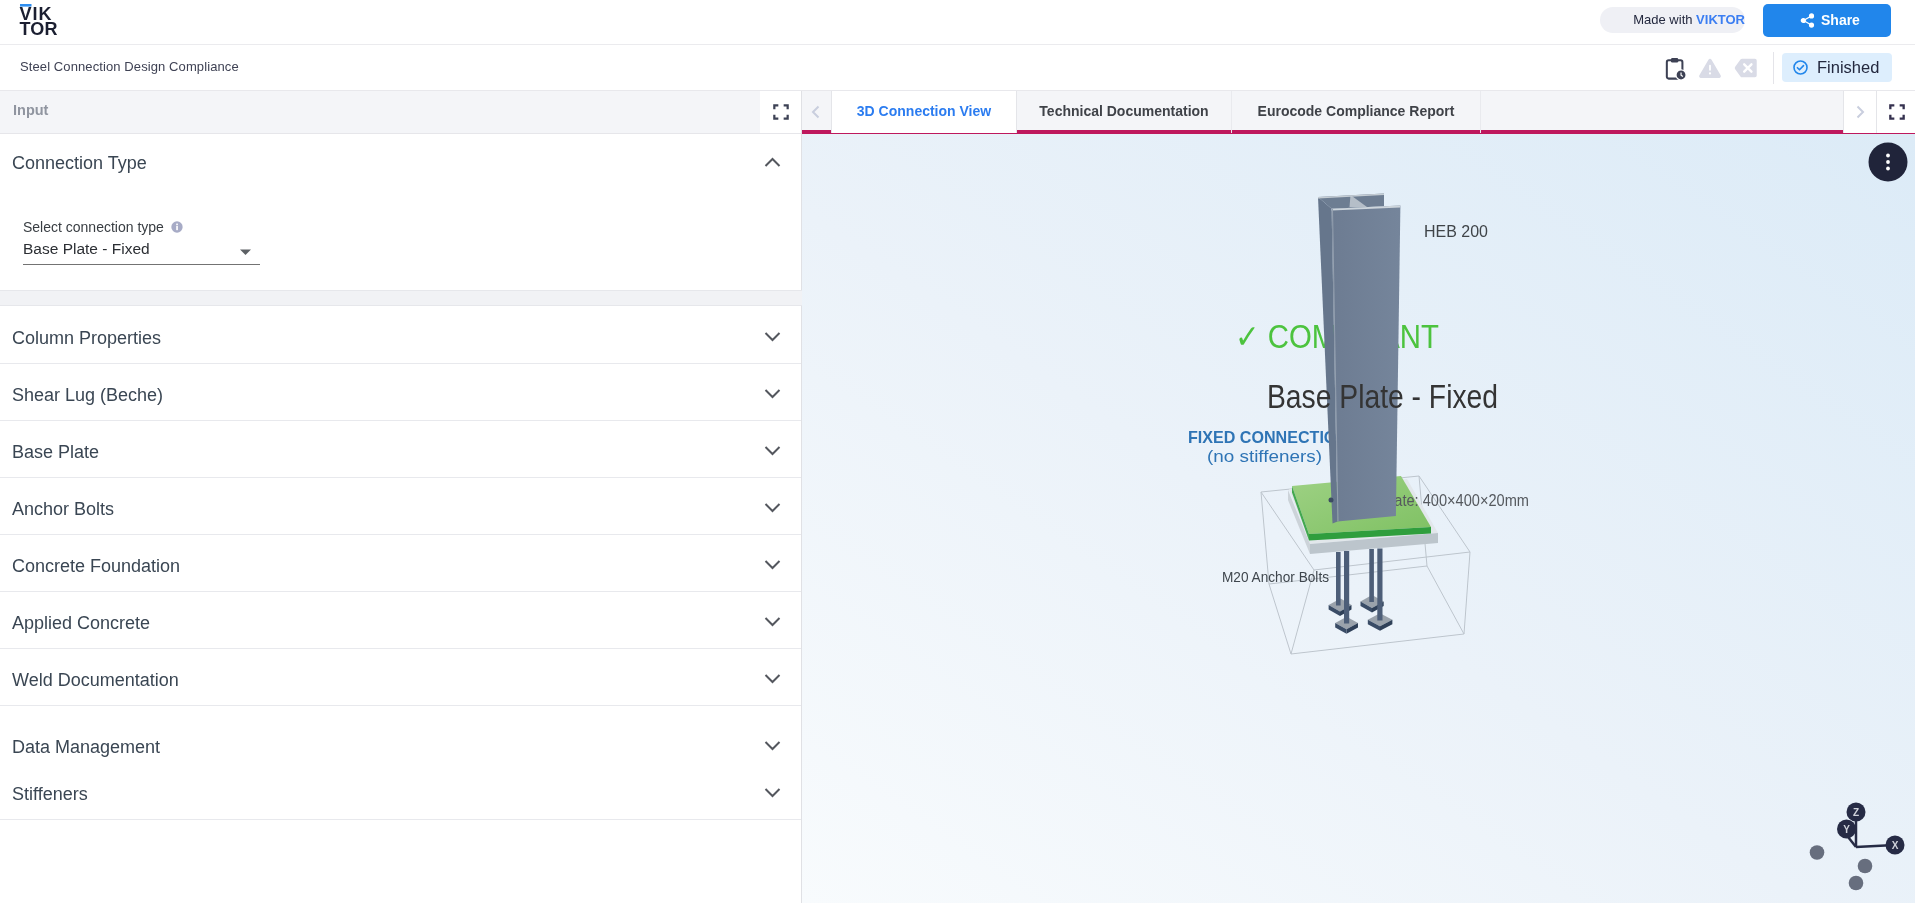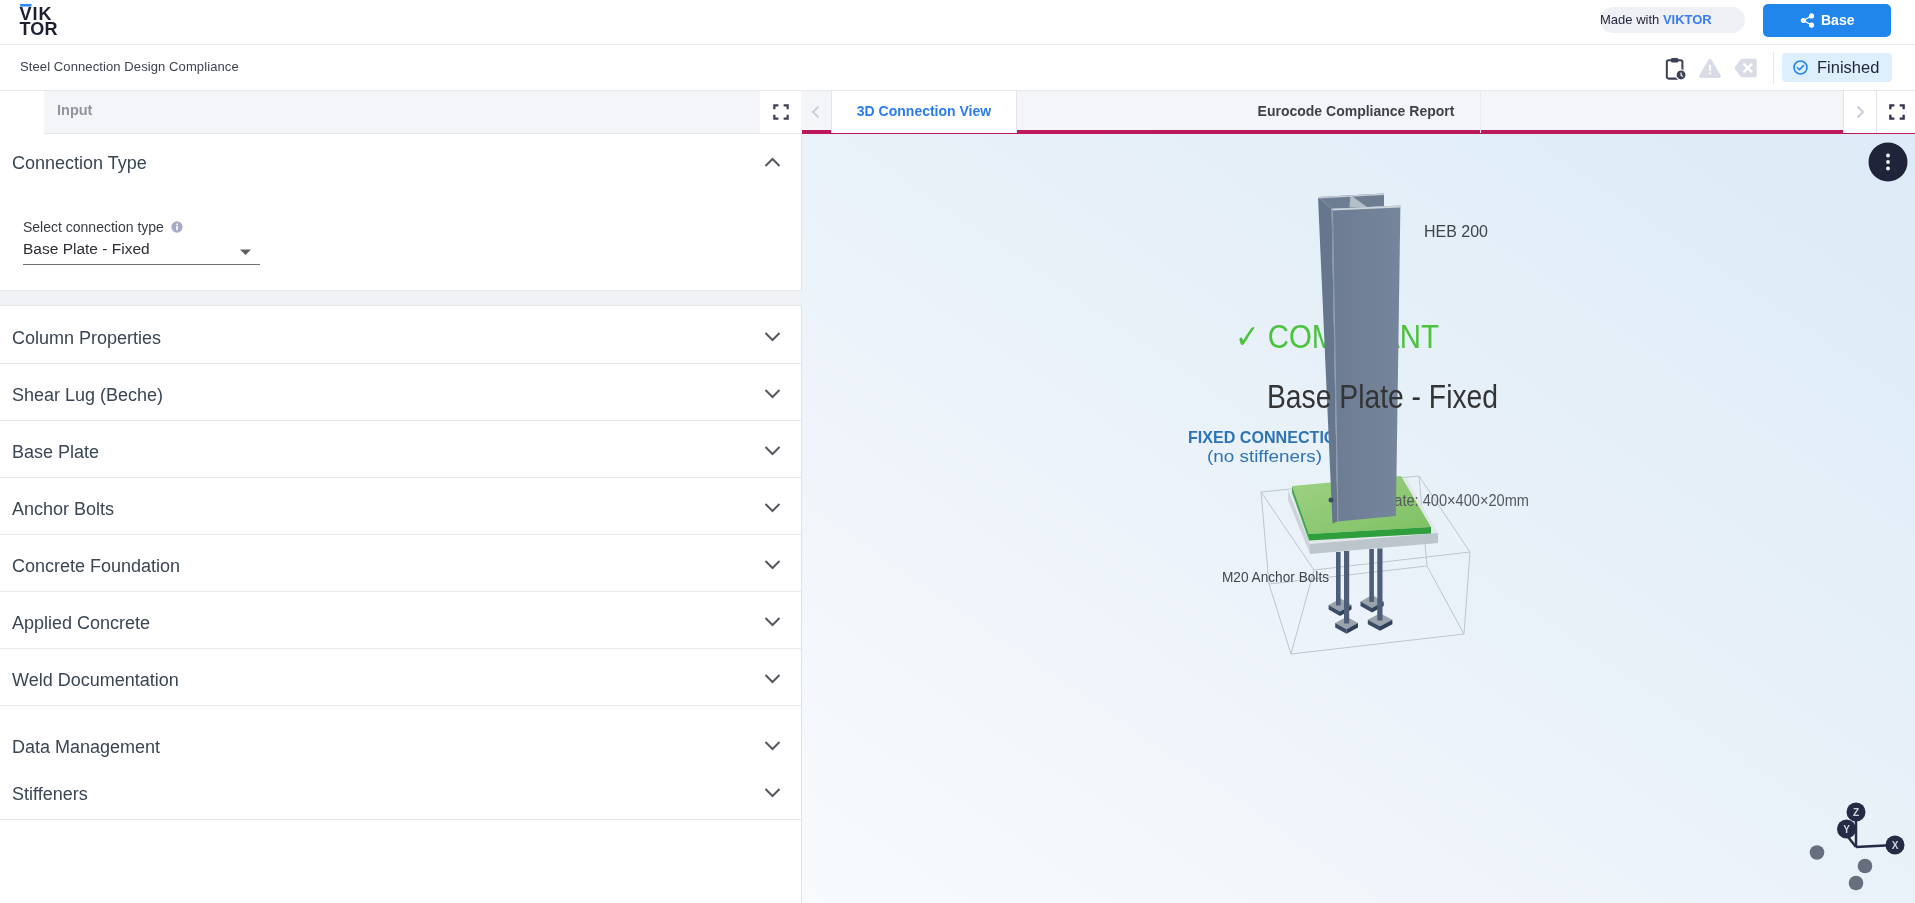--- a/index.html
+++ b/index.html
@@ -5,40 +5,40 @@
 * { margin:0; padding:0; box-sizing:border-box; }
 html,body { width:1915px; height:903px; overflow:hidden; background:#fff;
   font-family:"Liberation Sans", sans-serif; }
 .abs { position:absolute; }
 #page { position:relative; width:1915px; height:903px; }
 
 
 #topbar { position:absolute; left:0; top:0; width:1915px; height:45px; background:#fff;
   border-bottom:1px solid #ebebee; }
 #pill { position:absolute; left:1600px; top:7px; width:145px; height:26px; background:#eff0f5;
-  border-radius:13px; font-size:13px; color:#23283e; text-align:left; line-height:26px; }
+  border-radius:13px; font-size:13px; color:#23283e; text-align:right; line-height:26px; }
 #pill b { color:#3b7ef2; font-weight:600; }
 #sharebtn { position:absolute; left:1763px; top:4px; width:128px; height:33px; background:#2186eb;
   border-radius:5px; color:#fff; font-size:14px; font-weight:700; }
 #sharebtn span { position:absolute; left:58px; top:8px; }
 
 
 #bar2 { position:absolute; left:0; top:45px; width:1915px; height:46px; background:#fff;
   border-bottom:1px solid #e8e8ec; }
 #apptitle { position:absolute; left:20px; top:59px; font-size:13px; font-weight:400; color:#3f4254; letter-spacing:0.1px; }
 #finished { position:absolute; left:1782px; top:53px; width:110px; height:29px; background:#ddeefd;
   border-radius:4px; }
 #finished span { position:absolute; left:35px; top:5px; font-size:16.5px; color:#23283e; }
 #vdiv2 { position:absolute; left:1773px; top:52px; width:1px; height:32px; background:#e4e4e9; }
 
 
 #leftpanel { position:absolute; left:0; top:91px; width:802px; height:812px; background:#fff;
   border-right:1px solid #e0e1e5; }
 #inputbar { position:absolute; left:0; top:0; width:760px; height:43px; background:#f4f5f8;
-  border-bottom:1px solid #e6e6ea;margin-left:44px; }
+  border-bottom:1px solid #e6e6ea; }
 #inputbar span { position:absolute; left:13px; top:10.5px; font-size:14.5px; font-weight:700; color:#9095a0; }
 #inputbtn { position:absolute; left:760px; top:0; width:41px; height:43px; background:#fff;
   border-bottom:1px solid #e6e6ea; }
 .sechead { font-size:18px; font-weight:400; color:#3a4653; }
 #conntype { position:absolute; left:12px; top:62px; }
 #lbl1 { position:absolute; left:23px; top:128px; font-size:14px; color:#383d42; }
 #val1 { position:absolute; left:23px; top:149px; font-size:15.5px; color:#2b2e33; }
 #ddline { position:absolute; left:23px; top:173px; width:237px; height:1px; background:#737373; }
 #sep { position:absolute; left:0; top:199px; width:802px; height:16px; background:#f1f2f5;
   border-top:1px solid #e6e7eb; border-bottom:1px solid #e6e7eb; top:199px; }
@@ -60,21 +60,21 @@
   <div id="sharebtn">
     <svg class="abs" style="left:37px;top:9px" width="15" height="15" viewBox="0 0 15 15">
       <g stroke="#fff" stroke-width="1.4" fill="#fff">
         <line x1="3.5" y1="7.5" x2="11.3" y2="3"></line>
           <line x1="3.5" y1="7.5" x2="11.3" y2="12"></line>
         <circle cx="3.3" cy="7.5" r="1.9"></circle>
           <circle cx="11.5" cy="2.9" r="1.9"></circle>
           <circle cx="11.5" cy="12.1" r="1.9"></circle>
       </g>
     </svg>
-    <span>Base</span>
+    <span>Share</span>
   </div>
 
   <div id="bar2"></div>
   <div id="apptitle">Steel Connection Design Compliance</div>
 
   <svg class="abs" style="left:1665px;top:57px" width="22" height="24" viewBox="0 0 24 26">
     <rect x="2" y="3.5" width="17" height="20" rx="2" fill="none" stroke="#3d4154" stroke-width="2.2"></rect>
     <rect x="6.5" y="1" width="8" height="5" rx="1.5" fill="#3d4154"></rect>
     <circle cx="17.5" cy="19.5" r="5.5" fill="#3d4154" stroke="#fff" stroke-width="1.3"></circle>
     <path d="M17.5 16.8 v2.9 l2 1.4" stroke="#fff" stroke-width="1.3" fill="none"></path>
@@ -184,20 +184,22 @@
   </div>
 
   <div class="abs" style="left:802px;top:91px;width:1113px;height:43px;background:#f4f5f8;border-bottom:4px solid #be185d;">
     <div class="abs" style="left:0;top:0;width:30px;height:42px;border-right:1px solid #e4e5e9;">
       <svg class="abs" style="left:9px;top:14px" width="9" height="14" viewBox="0 0 9 14">
         <path d="M7.5 1.5 L2 7 L7.5 12.5" fill="none" stroke="#c9cede" stroke-width="2"></path>
       </svg>
     </div>
     <div class="abs" style="left:30px;top:0;width:185px;height:42px;background:#fff;border-right:1px solid #e4e5e9;
       text-align:center;line-height:41px;font-size:14px;font-weight:700;color:#2b7cf0;">3D Connection View</div>
+    <div class="abs" style="left:215px;top:0;width:215px;height:42px;border-right:1px solid #e9eaee;
+      text-align:center;line-height:41px;font-size:14px;font-weight:700;color:#3f4248;">Technical Documentation</div>
     <div class="abs" style="left:430px;top:0;width:249px;height:42px;border-right:1px solid #e9eaee;
       text-align:center;line-height:41px;font-size:14px;font-weight:700;color:#3f4248;">Eurocode Compliance Report</div>
     <div class="abs" style="left:1041px;top:0;width:33px;height:42px;background:#fff;border-left:1px solid #e4e5e9;">
       <svg class="abs" style="left:12px;top:14px" width="9" height="14" viewBox="0 0 9 14">
         <path d="M1.5 1.5 L7 7 L1.5 12.5" fill="none" stroke="#c9cede" stroke-width="2"></path>
       </svg>
     </div>
     <div class="abs" style="left:1074px;top:0;width:39px;height:42px;background:#fff;border-left:1px solid #e4e5e9;">
       <svg class="abs" style="left:12px;top:13px" width="16" height="16" viewBox="0 0 18 18">
         <path d="M1.5 6 V1.5 H6 M12 1.5 H16.5 V6 M16.5 12 V16.5 H12 M6 16.5 H1.5 V12" fill="none" stroke="#35314f" stroke-width="2.6"></path>

